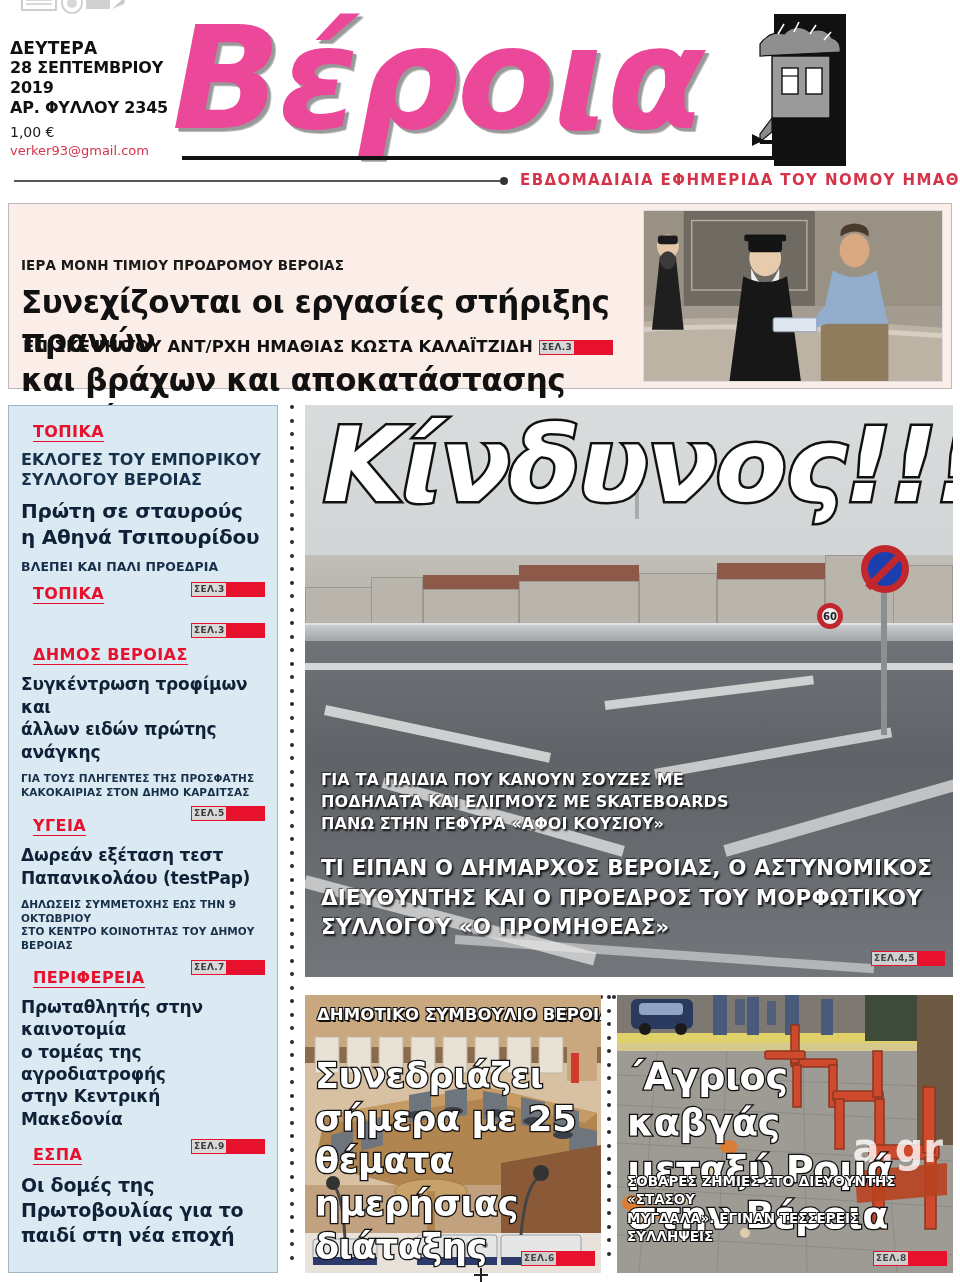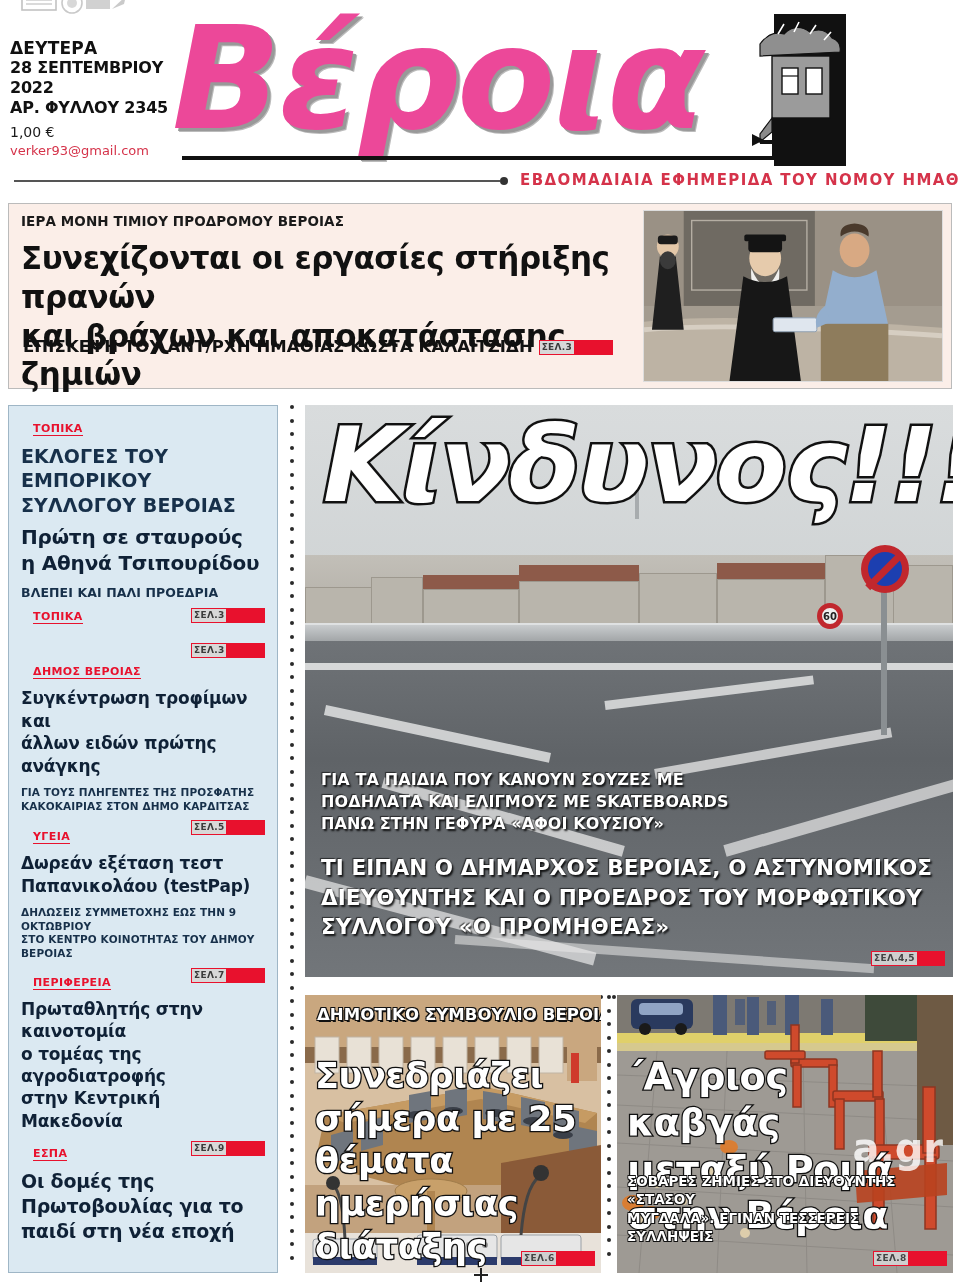--- a/index.html
+++ b/index.html
@@ -63,21 +63,21 @@
   }
 
   
   #banner {
     position:absolute; left:8px; top:203px; width:944px; height:186px;
     background:#fbeee8; border:1px solid #bbb;
     display:flex;
   }
   .banner-text { flex:1; padding:9px 0 0 12px; position:relative; }
   .banner-kicker {
-    font-size:13.5px; font-weight:bold; color:#1a1a1a; letter-spacing:.1px;
+    font-size:13.5px; font-weight:bold; color:#1a1a1a; letter-spacing:.1px;margin-top:44px;
   }
   .banner-head {
     margin-top:10px; font-size:31px; font-weight:bold; color:#111;
     line-height:1.25; letter-spacing:-.5px;
   }
   .banner-sub {
     position:absolute; left:14px; bottom:32px;
     font-size:16.5px; font-weight:bold; color:#111; letter-spacing:.1px;
   }
   .banner-photo {
@@ -100,26 +100,26 @@
 
   
   #sidebar {
     position:absolute; left:8px; top:405px; width:270px; height:868px;
     background:#dbe9f2; border:1px solid #9fb6c6;
     padding:10px 12px 0 12px;
   }
   .sb-item { margin-bottom:2px; }
   .sb-cat {
     display:inline-block;
-    font-size:11px; font-weight:bold; color:#e8112d;
+    font-size:16px; font-weight:bold; color:#e8112d;
     border-bottom:1.5px solid #e8112d; letter-spacing:.4px;
     margin:6px 0 8px 12px;
   }
   .sb-kicker-top {
-    font-size:19px; font-weight:bold; color:#17304a; line-height:1.28;
+    font-size:16px; font-weight:bold; color:#17304a; line-height:1.28;
     letter-spacing:.1px; margin-bottom:7px;
   }
   .sb-head {
     font-size:20px; font-weight:bold; color:#0f2136; line-height:1.3;
     letter-spacing:-.2px;
   }
   .sb-head.sm { font-size:17px; line-height:1.32; }
   .sb-sub {
     font-size:12.5px; font-weight:bold; color:#17304a; line-height:1.3;
     margin-top:9px; letter-spacing:.1px;
@@ -254,21 +254,21 @@
         <line x1="6" y1="12" x2="32" y2="12" stroke="#888" stroke-width="1.4"></line>
         <circle cx="52" cy="11" r="10" fill="none" stroke="#888" stroke-width="1.6"></circle>
         <circle cx="52" cy="11" r="5" fill="#aaa"></circle>
         <rect x="66" y="5" width="24" height="12" fill="#9a9a9a"></rect>
         <path d="M92 17 L106 4 L104 12 Z" fill="#8c8c8c"></path>
       </svg>
     </div>
 
     <div class="issue-block">
       <div class="issue-day">ΔΕΥΤΕΡΑ</div>
-      <div class="issue-date">28 ΣΕΠΤΕΜΒΡΙΟΥ 2022</div>
+      <div class="issue-date">28 ΣΕΠΤΕΜΒΡΙΟΥ 2019</div>
       <div class="issue-num">ΑΡ. ΦΥΛΛΟΥ 2345</div>
       <div class="issue-price">1,00 €</div>
       <div class="issue-mail">verker93@gmail.com</div>
     </div>
 
     <div class="logo-wrap">
       <div class="logo-word">Βέροια</div>
       <div class="logo-underline"></div>
       <div class="logo-mark">
         <svg width="112" height="152" viewBox="0 0 112 152">

